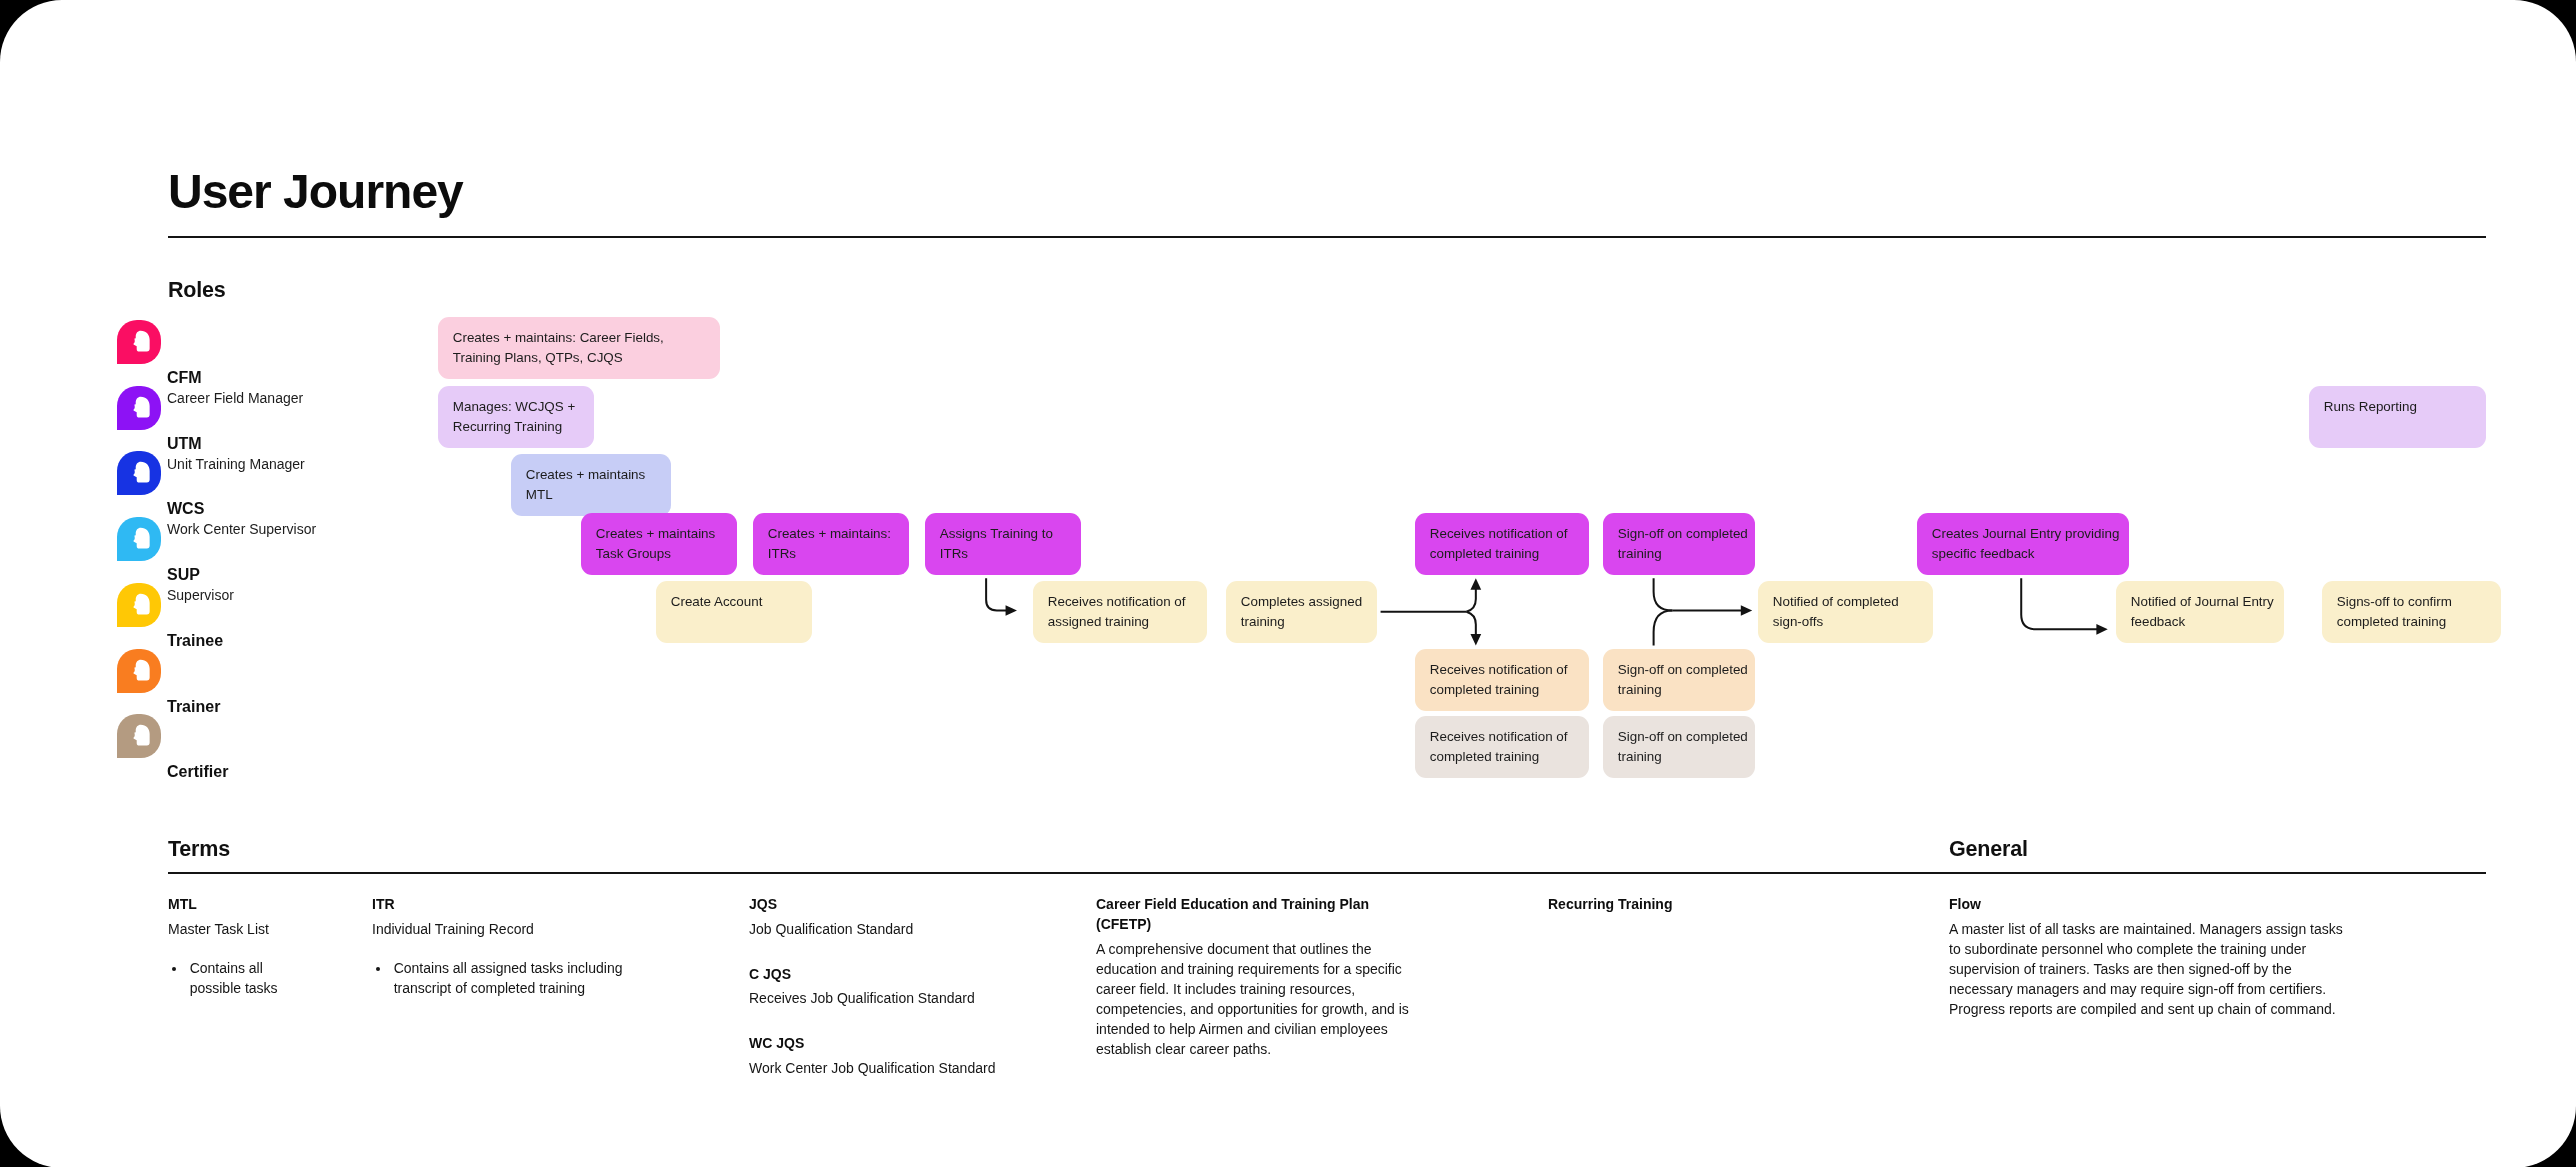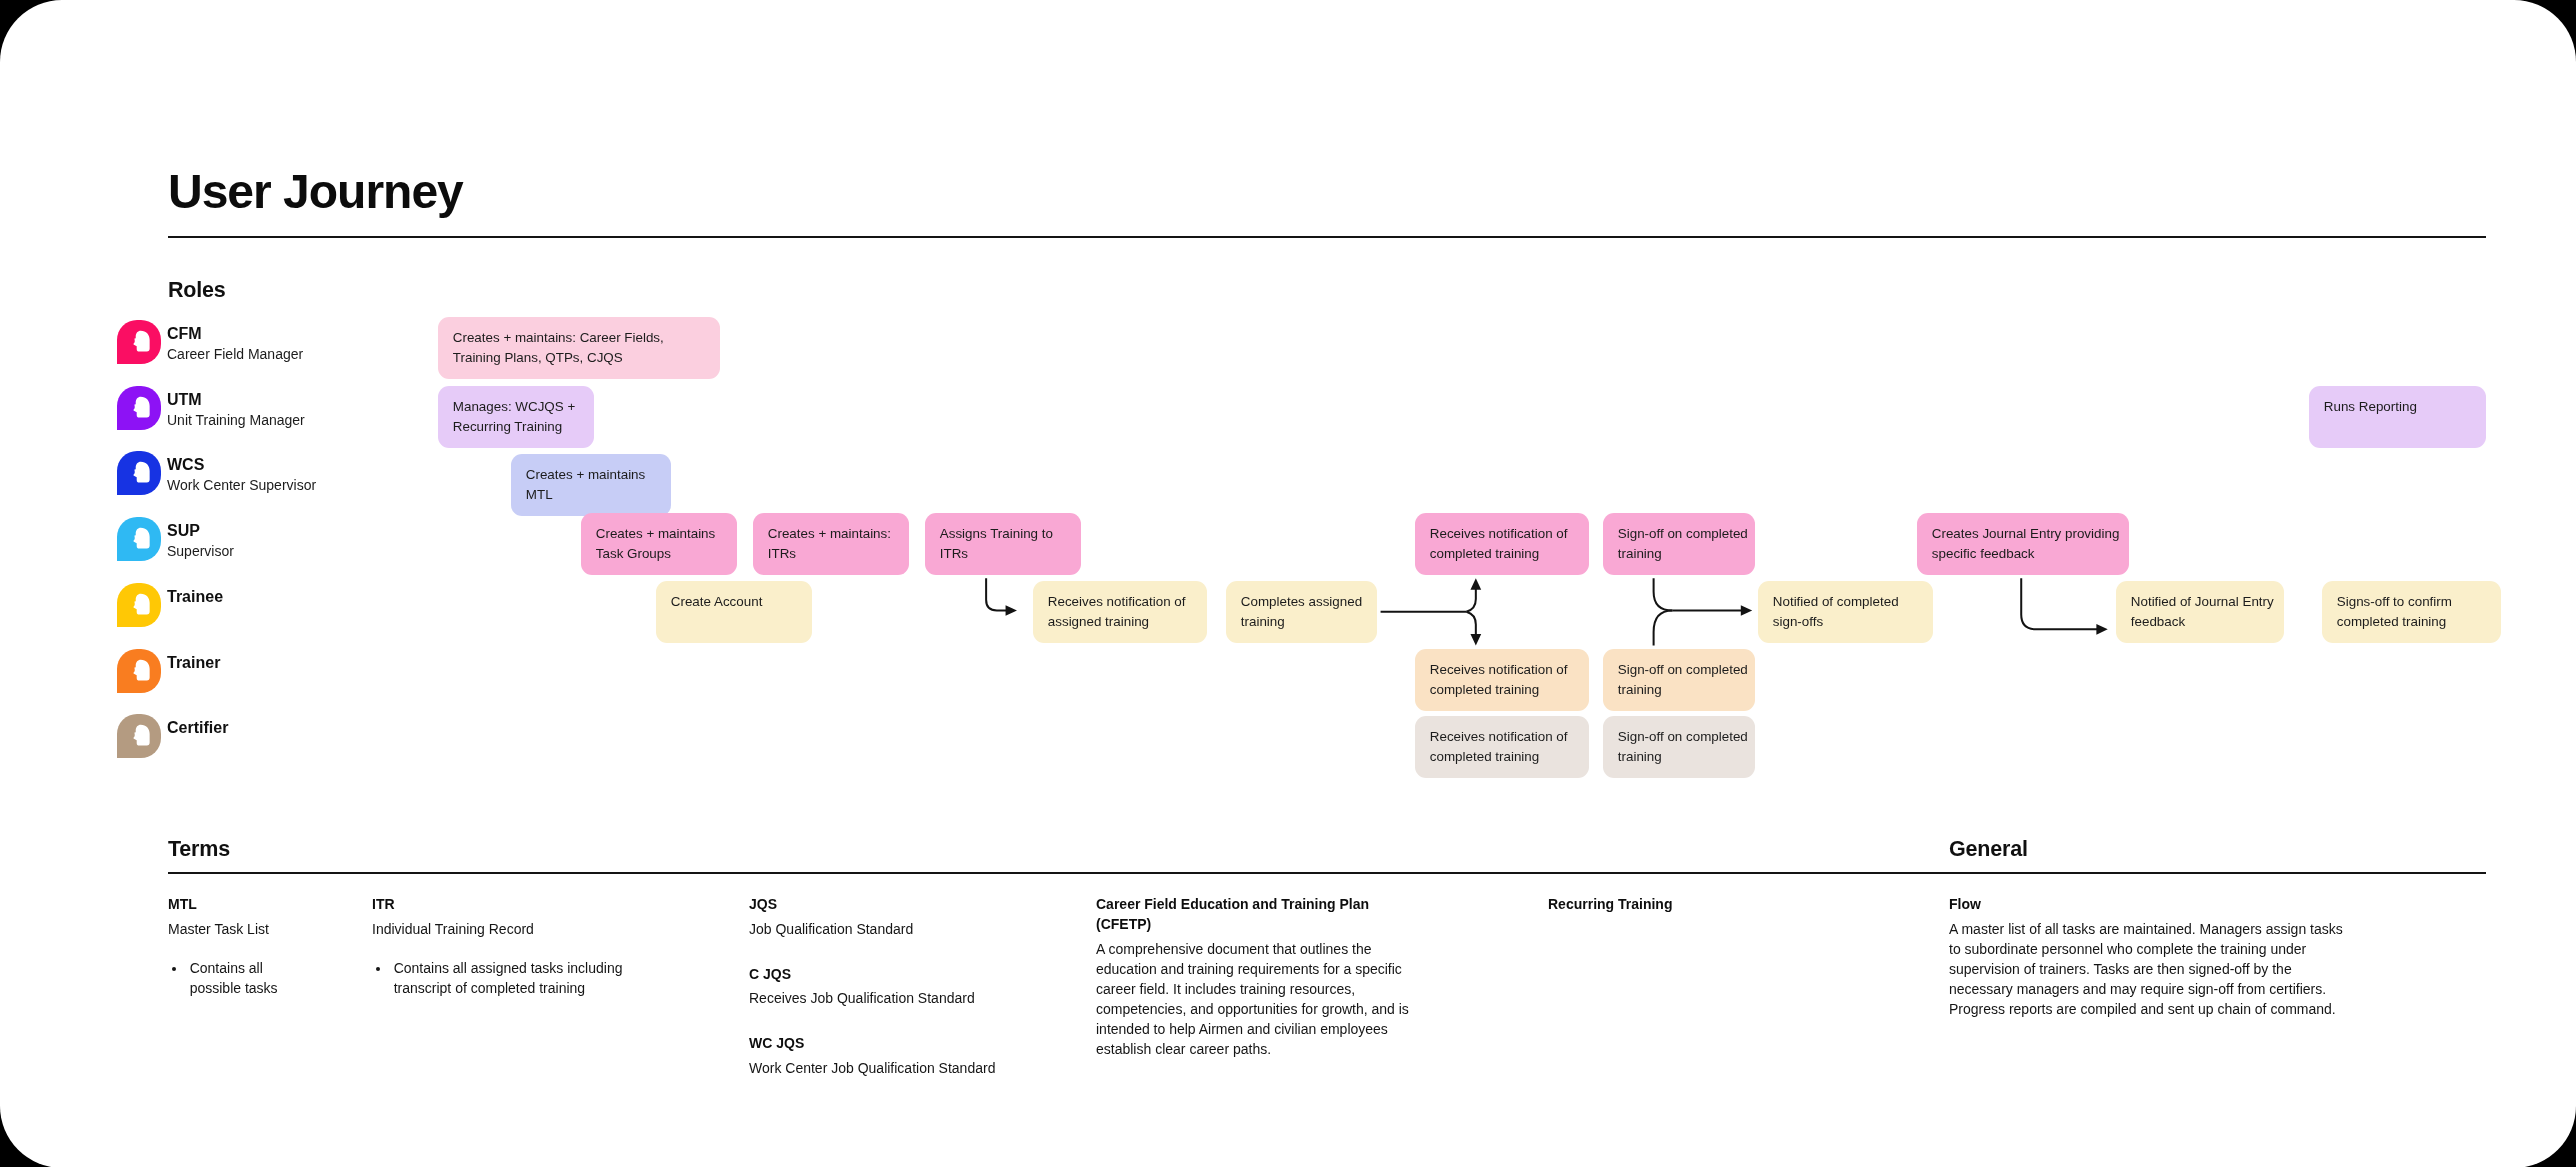--- a/index.html
+++ b/index.html
@@ -12,30 +12,30 @@
   .h1{position:absolute;left:168px;top:164px;font-size:48px;font-weight:600;letter-spacing:-1px;color:#0c0c0c;margin:0;}
   .rule{position:absolute;height:2px;background:#141414;}
   .rule-top{left:168px;top:236px;width:2318px;}
   .rule-terms{left:168px;top:872px;width:2318px;}
   .h2{position:absolute;font-size:21.5px;font-weight:600;color:#101010;margin:0;letter-spacing:-0.2px;}
 
   
   .role{position:absolute;left:117px;display:flex;align-items:flex-start;}
   .role-icon{width:44px;height:44px;border-radius:20px 20px 20px 0;flex:0 0 44px;display:flex;align-items:center;justify-content:center;}
   .role-icon svg{width:38px;height:38px;display:block;}
-  .role-text{margin-left:6px;padding-top:4px;}
+  .role-text{margin-left:6px;padding-top:4px;margin-top:44px;}
   .role-abbr{font-size:16px;font-weight:700;color:#101010;line-height:20px;}
   .role-name{font-size:14px;color:#1c1c1c;line-height:20px;}
 
   
   .jbox{position:absolute;border-radius:11px;padding:11.4px 6.7px 10px 14.8px;font-size:13.4px;line-height:19.5px;color:#1c1c1c;box-sizing:border-box;height:62px;}
   .c-cfm{background:#fbcfdf;}
   .c-utm{background:#e6cbf8;}
   .c-wcs{background:#c7cdf6;}
-  .c-sup{background:#f9a8d4;}
+  .c-sup{background:#d946ef;}
   .c-trainee{background:#faefcb;}
   .c-trainer{background:#fae2c4;}
   .c-certifier{background:#eae3de;}
 
   .arrows{position:absolute;inset:0;pointer-events:none;}
   .arrows path{fill:none;stroke:#131313;stroke-width:3;}
   .arrows polygon{fill:#131313;stroke:none;}
 
   
   .tcol{position:absolute;top:894px;font-size:14px;line-height:20px;color:#151515;}

